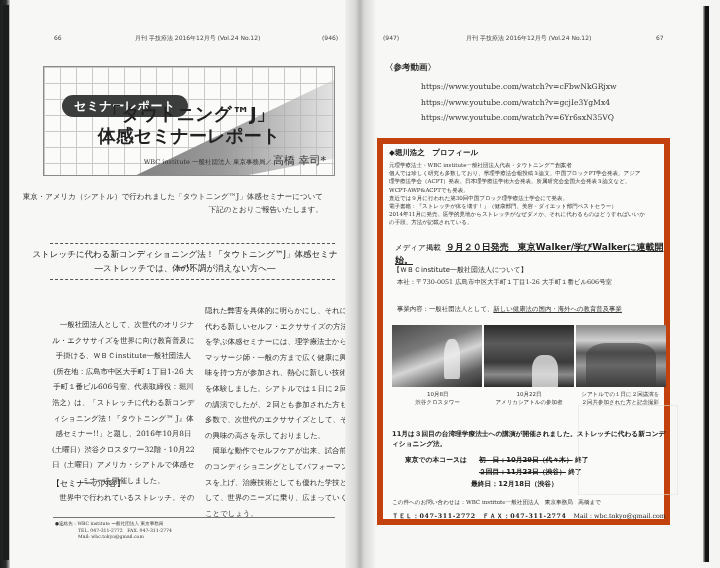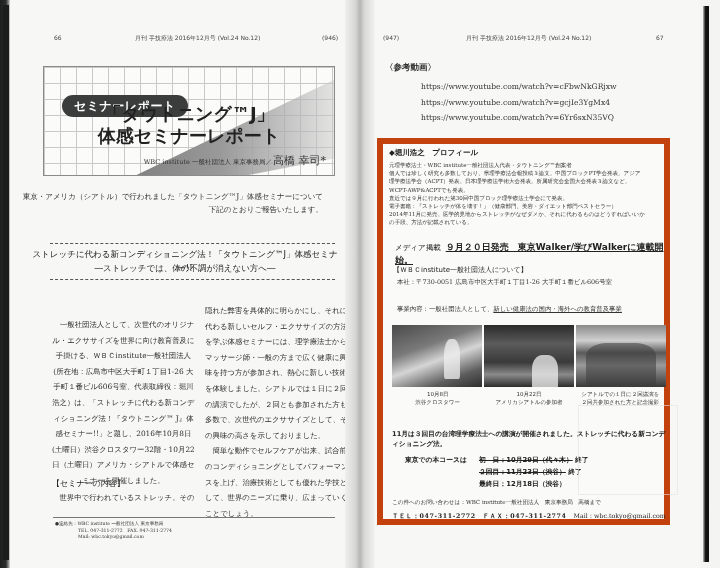--- a/index.html
+++ b/index.html
@@ -193,21 +193,21 @@
 アメリカシアトルの参加者</div>
     <div class="cap">シアトルでの１日に２回講演を
 ２回共参加された方と記念撮影</div>
   </div>
 
   <div class="nov">11月は３回目の台湾理学療法士への講演が開催されました。ストレッチに代わる新コンディショニング法。</div>
 
   <div class="course" style="left:22px; top:311px;">東京での本コースは</div>
   <div class="course" style="left:96px; top:311px;"><span class="strike">初　日：10月29日（代々木）</span> <span>終了</span></div>
   <div class="course" style="left:96px; top:323px;"><span class="strike">２回目：11月23日（渋谷）</span> <span>終了</span></div>
-  <div class="course" style="left:96px; top:335px;">最終日：12月18日（渋谷）</div>
+  <div class="course" style="left:88px; top:335px;">最終日：12月18日（渋谷）</div>
 
   <div class="inq">この件へのお問い合わせは：WBC institute一般社団法人　東京事務局　高橋まで</div>
   <div class="tel"><span>ＴＥＬ：047-311-2772　ＦＡＸ：047-311-2774</span>　<span class="mail">Mail：wbc.tokyo@gmail.com</span></div>
 </div>
 
 <div class="ghost"></div>
 
 <div class="spine-right">
     <div class="bar"></div>
   </div>

